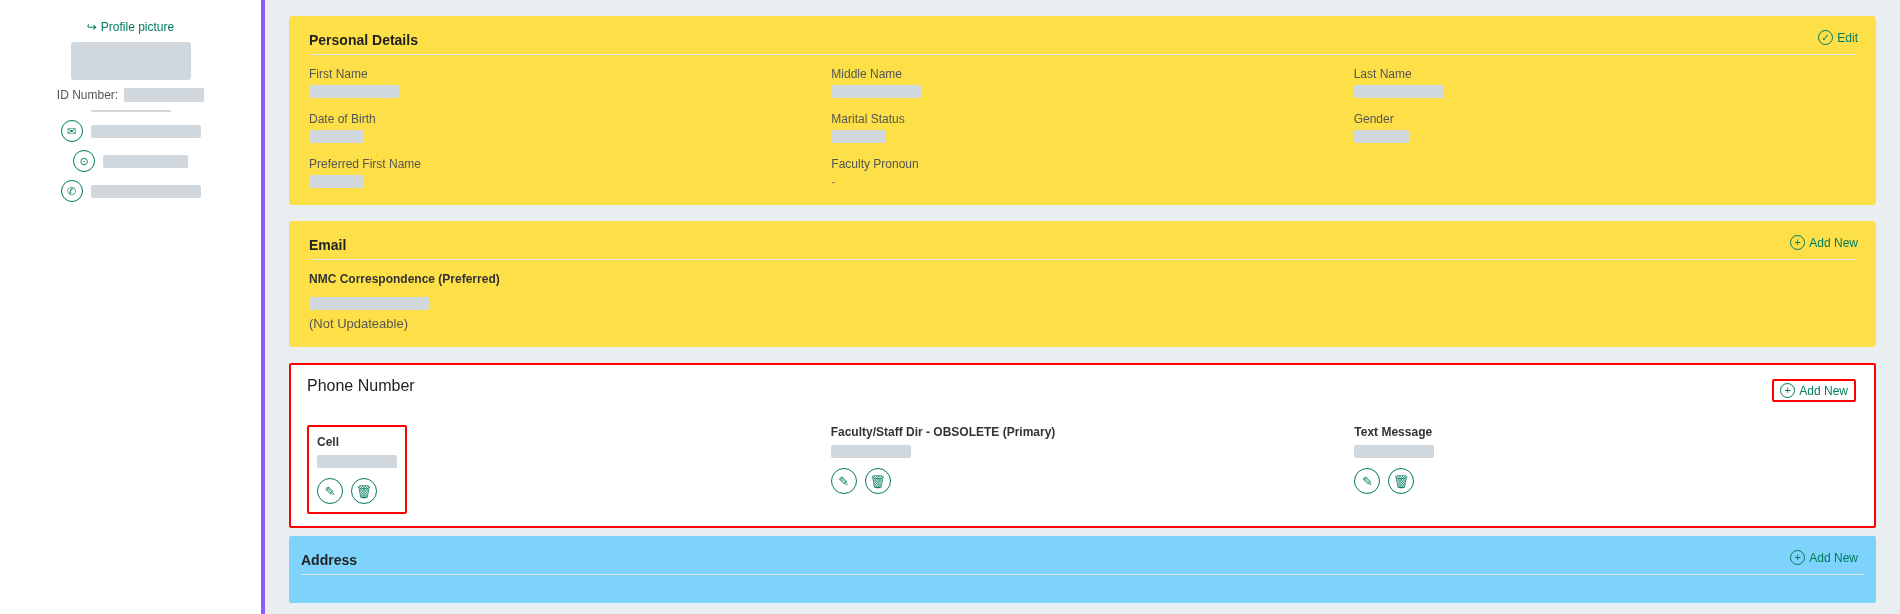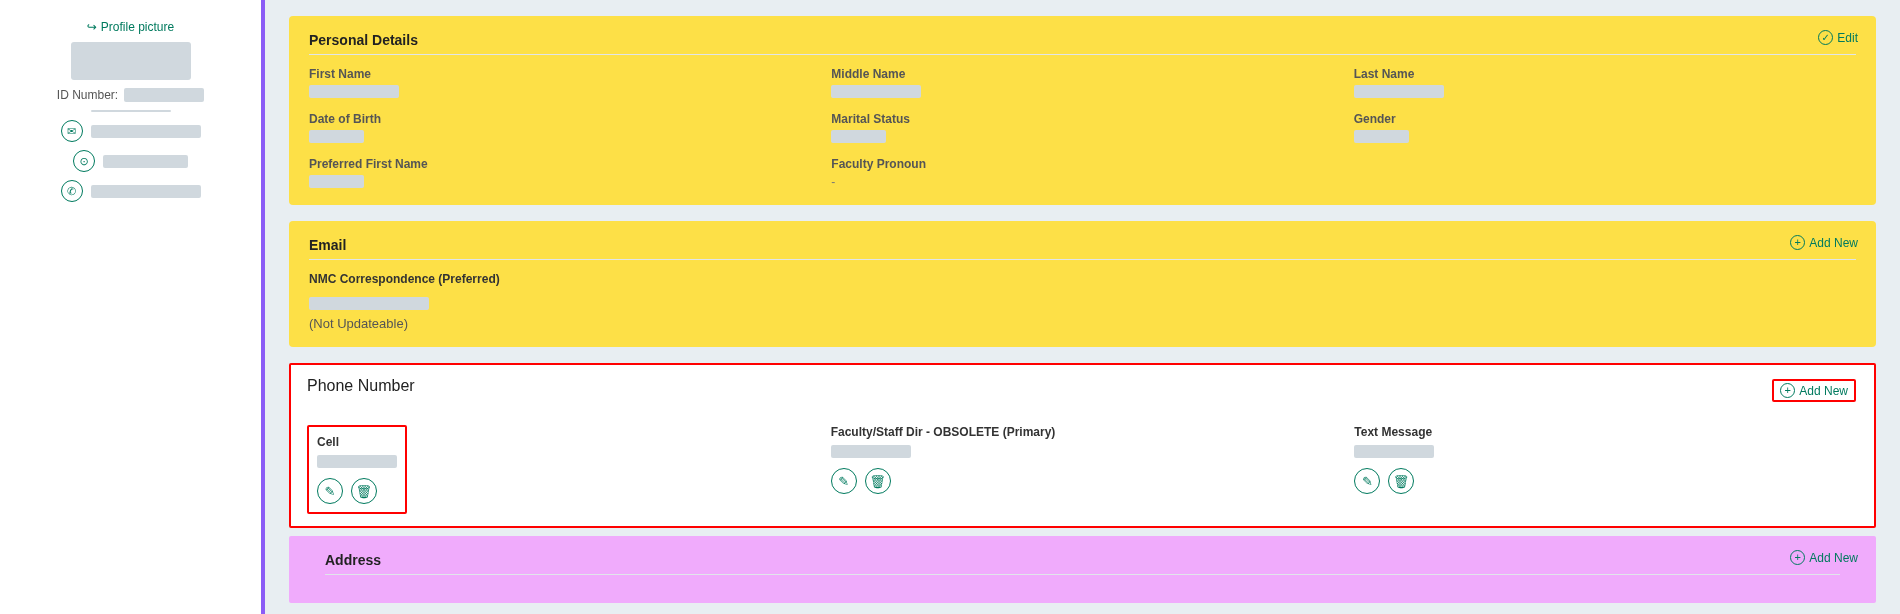--- a/index.html
+++ b/index.html
@@ -158,21 +158,21 @@
       gap: 14px 20px;
     }
     .field-group {
       display: flex;
       flex-direction: column;
       gap: 4px;
     }
     .field-label {
       font-size: 12px;
       color: #555;
-      font-weight: 700;
+      font-weight: 400;
     }
     .field-value-bar {
       width: 90px;
       height: 13px;
       background: #d0d8de;
       border-radius: 2px;
     }
     .field-value-bar-sm {
       width: 55px;
       height: 13px;
@@ -256,22 +256,22 @@
       display: flex;
       align-items: center;
       justify-content: center;
       cursor: pointer;
       color: #007a5e;
       font-size: 13px;
     }
 
     
     .address-section {
-      background: #f0abfc;
-      padding: 16px 36px;
+      background: #7dd3fc;
+      padding: 16px 12px;
       border-radius: 2px;
       position: relative;
     }
     .circle-icon {
       width: 15px;
       height: 15px;
       border-radius: 50%;
       border: 1.5px solid #007a5e;
       display: inline-flex;
       align-items: center;

